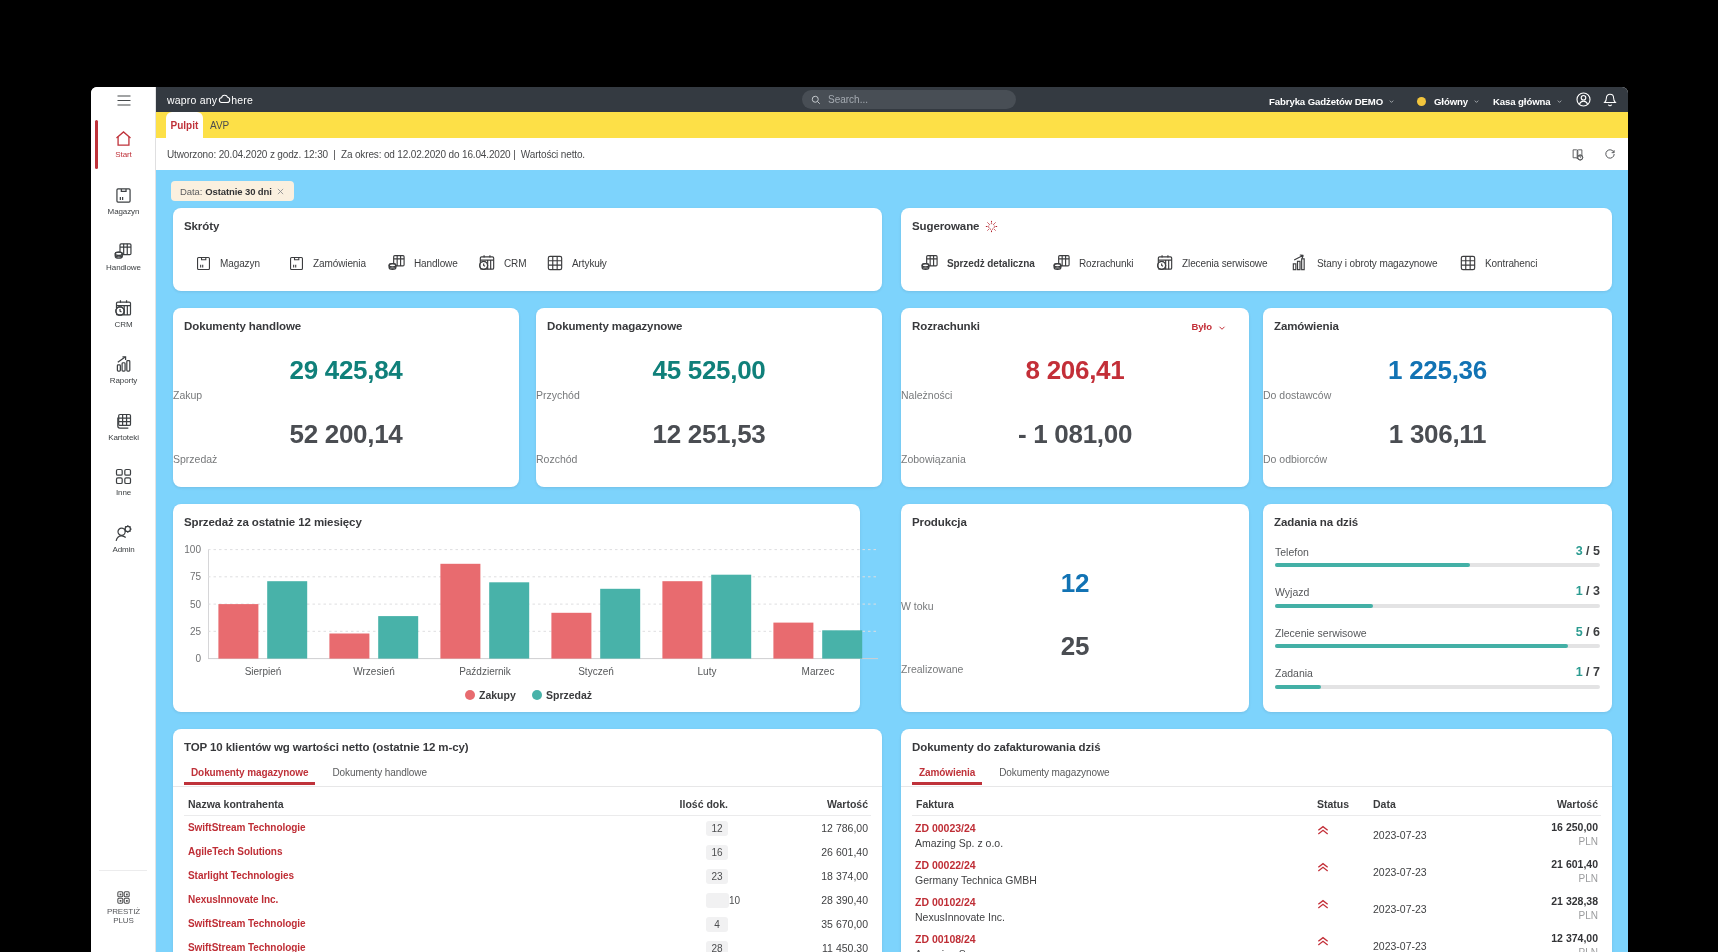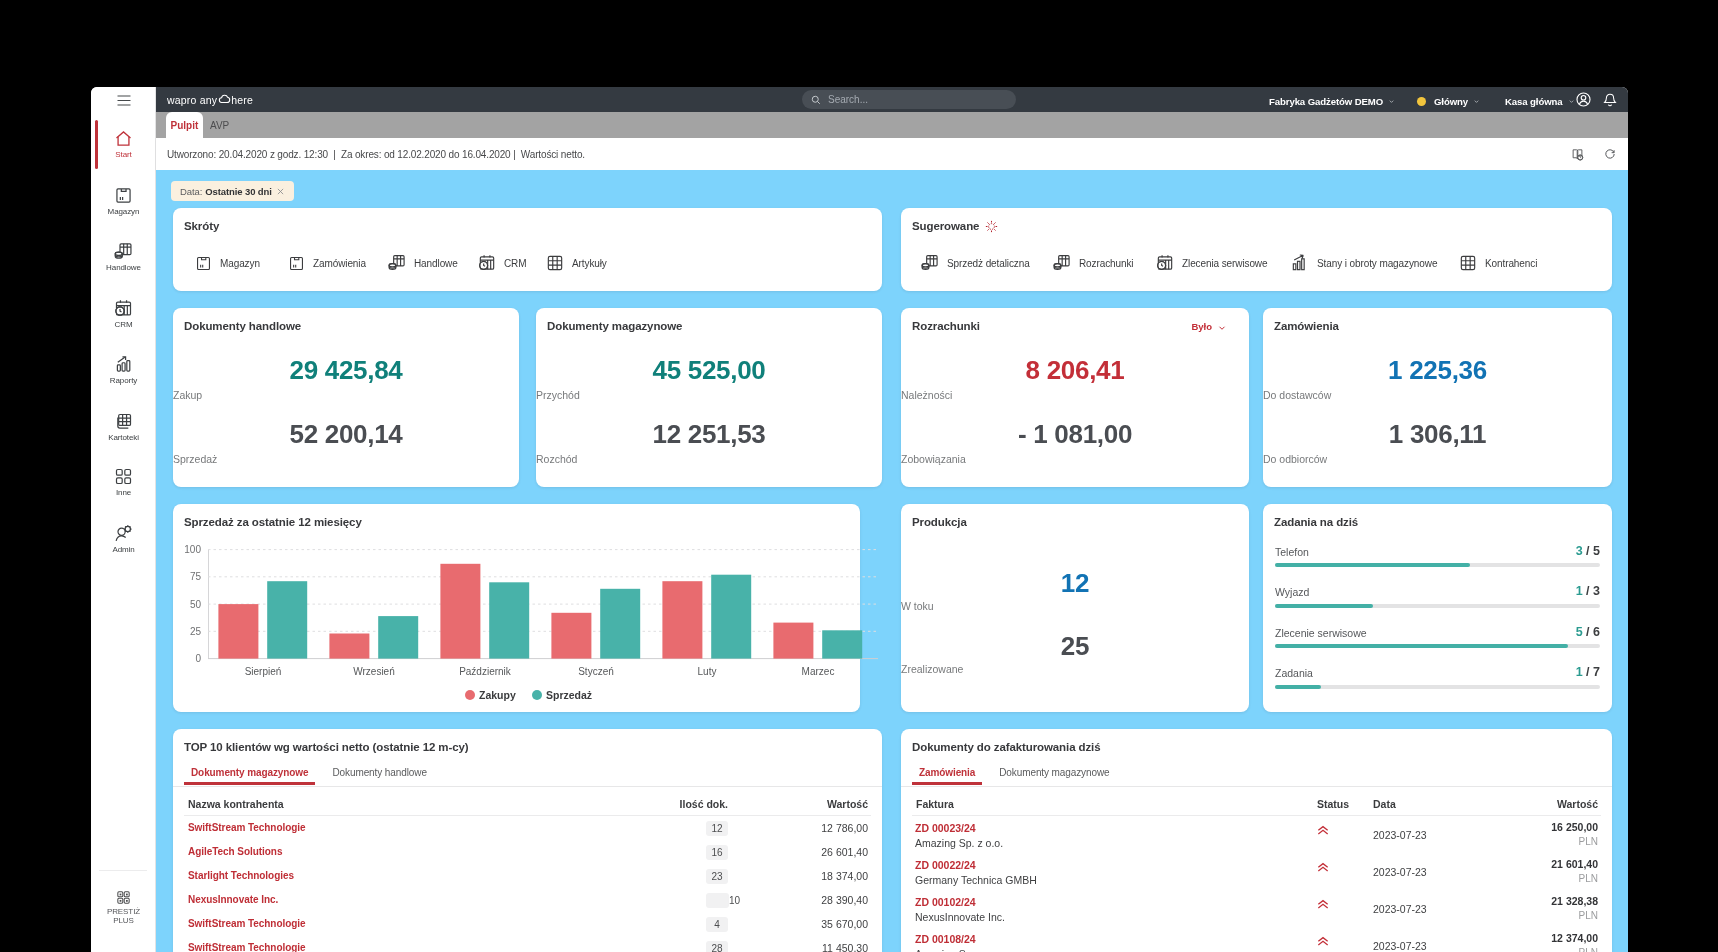--- a/index.html
+++ b/index.html
@@ -12,21 +12,21 @@
   .searchpill{position:absolute;left:646px;top:3px;width:214px;height:19px;border-radius:10px;background:#484e55;display:flex;align-items:center;color:#a4aab1;font-size:10px;padding-left:8px;}
   .nbr{position:absolute;top:0;height:28px;display:flex;align-items:center;color:#fff;font-size:9.6px;letter-spacing:-0.1px;font-weight:bold;}
   .chev{display:inline-block;width:7px;height:7px;margin-left:5px;position:relative;top:0px;}
   
   #sidebar{position:absolute;left:0;top:0;width:65px;height:100%;background:#fff;border-right:1px solid #e3e3e4;}
   .sideitem{position:absolute;left:0;width:65px;text-align:center;color:#3d4043;font-size:8px;letter-spacing:-0.1px;}
   .sideitem svg{display:block;margin:0 auto 1px auto;}
   .sideitem.active{color:#bf323a;}
   .redbar{position:absolute;left:4px;top:33px;width:3px;height:49px;background:#bf323a;border-radius:2px;}
   
-  #tabbar{position:absolute;left:65px;top:25px;right:0;height:26px;background:#a3a3a3;}
+  #tabbar{position:absolute;left:65px;top:25px;right:0;height:26px;background:#fde047;}
   .tab-active{position:absolute;left:10px;top:0;height:26px;background:#fff;border-radius:6px 6px 0 0;padding:0 4.5px;display:flex;align-items:center;color:#bf323a;font-size:10px;font-weight:bold;}
   .tab-plain{position:absolute;left:54px;top:0;height:26px;display:flex;align-items:center;color:#4c4c4e;font-size:10px;}
   
   #infobar{position:absolute;left:65px;top:51px;right:0;height:32px;background:#fff;box-shadow:0 1px 2px rgba(0,0,0,.05);}
   #infobar .txt{position:absolute;left:11px;top:0;height:32px;display:flex;align-items:center;font-size:10px;letter-spacing:-0.15px;color:#48494b;}
   
   #content{position:absolute;left:65px;top:83px;right:0;bottom:0;background:#7dd3fc;}
   .chip{position:absolute;left:15px;top:11px;height:20px;background:#faf0df;border-radius:4px;display:flex;align-items:center;padding:0 9px;font-size:9.5px;letter-spacing:-0.1px;color:#5c5d5f;}
   .chip b{color:#323335;margin-left:3px;}
   .card{position:absolute;background:#fff;border-radius:8px;box-shadow:0 1px 3px rgba(30,30,35,.10);}
@@ -177,21 +177,21 @@
         </svg>here</div>
     <div class="searchpill"><svg width="12" height="12" viewBox="0 0 24 24" style="margin-right:6px;">
           <use href="#i-search" stroke="#c2c7cb" stroke-width="2"></use>
         </svg>Search...</div>
     <div class="nbr" style="left:1113px;">Fabryka Gadżetów DEMO<svg class="chev" viewBox="0 0 24 24">
           <path d="M6 9l6 6 6-6" fill="none" stroke="#cfd3d7" stroke-width="2.4"></path>
         </svg></div>
     <div class="nbr" style="left:1261px;"><span style="display:inline-block;width:9px;height:9px;border-radius:50%;background:#f2c53d;margin-right:8px;"></span>Główny<svg class="chev" viewBox="0 0 24 24">
           <path d="M6 9l6 6 6-6" fill="none" stroke="#cfd3d7" stroke-width="2.4"></path>
         </svg></div>
-    <div class="nbr" style="left:1337px;margin-left:12px;">Kasa główna<svg class="chev" viewBox="0 0 24 24">
+    <div class="nbr" style="left:1337px;">Kasa główna<svg class="chev" viewBox="0 0 24 24">
           <path d="M6 9l6 6 6-6" fill="none" stroke="#cfd3d7" stroke-width="2.4"></path>
         </svg></div>
     <svg width="17" height="17" viewBox="0 0 24 24" style="position:absolute;left:1419px;top:4px;">
         <use href="#i-person" stroke="#fff" stroke-width="1.6"></use>
       </svg>
     <svg width="16" height="16" viewBox="0 0 24 24" style="position:absolute;left:1446px;top:4.5px;">
         <use href="#i-bell" stroke="#fff" stroke-width="1.6"></use>
       </svg>
   </div>
 
@@ -267,21 +267,21 @@
       <span class="shitem" style="left:372px;top:45px;"><svg width="20" height="20" viewBox="0 0 24 24">
             <use href="#i-grid" stroke="#3c3d3f" stroke-width="1.4"></use>
           </svg>Artykuły</span>
     </div>
 
     <div class="card" id="c-sugerowane" style="left:745px;top:38px;width:711px;height:83px;">
       <div class="ctitle">Sugerowane</div>
       <svg width="15" height="15" viewBox="0 0 24 24" style="position:absolute;left:83px;top:11px;">
           <use href="#i-sun" stroke="#b5242e" stroke-width="1.6"></use>
         </svg>
-      <span class="shitem" style="left:19px;top:45px;"><svg width="20" height="20" viewBox="0 0 24 24">
+      <span class="shitem" style="left:19px;top:45px;font-weight:bold;"><svg width="20" height="20" viewBox="0 0 24 24">
             <use href="#i-doccoin" stroke="#3c3d3f" stroke-width="1.4"></use>
           </svg>Sprzedż detaliczna</span>
       <span class="shitem" style="left:151px;top:45px;"><svg width="20" height="20" viewBox="0 0 24 24">
             <use href="#i-doccoin" stroke="#3c3d3f" stroke-width="1.4"></use>
           </svg>Rozrachunki</span>
       <span class="shitem" style="left:254px;top:45px;"><svg width="20" height="20" viewBox="0 0 24 24">
             <use href="#i-calclock" stroke="#3c3d3f" stroke-width="1.4"></use>
           </svg>Zlecenia serwisowe</span>
       <span class="shitem" style="left:389px;top:45px;"><svg width="20" height="20" viewBox="0 0 24 24">
             <use href="#i-chartarrow" stroke="#3c3d3f" stroke-width="1.4"></use>

